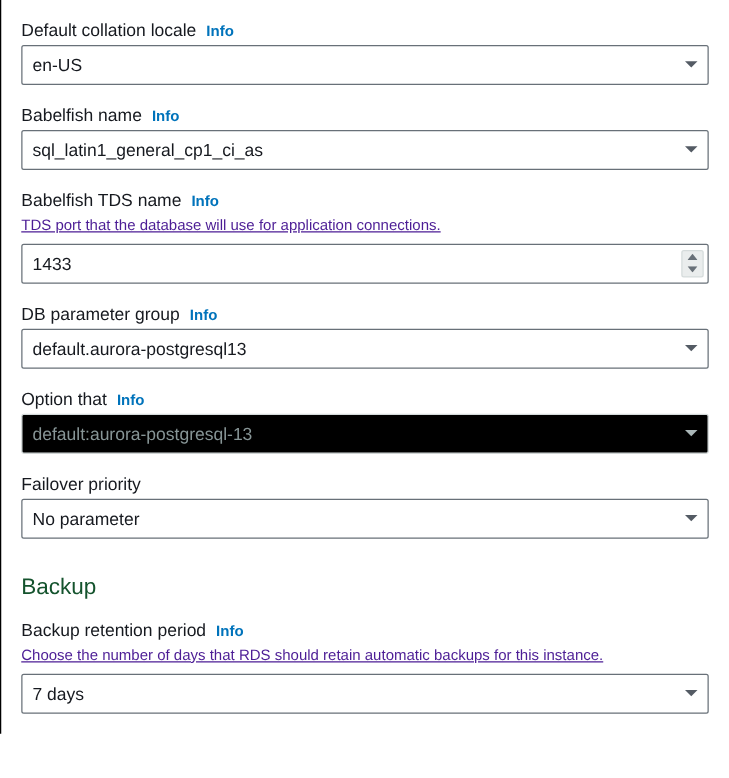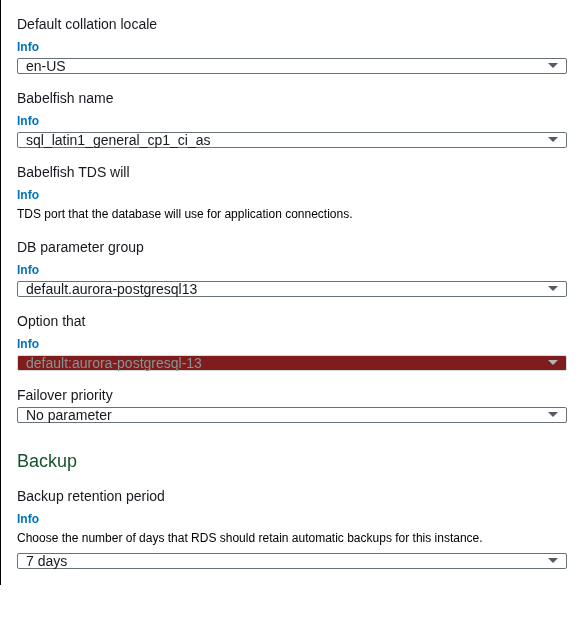--- a/index.html
+++ b/index.html
@@ -17,58 +17,58 @@
       border-left: 1px solid #000;
     }
     .form-group {
       margin-top: 16px;
     }
     .label-row {
       display: flex;
       align-items: baseline;
       gap: 8px;
       margin-bottom: 4px;
-      flex-direction: column;
     }
     .field-label {
       font-size: 14px;
       color: #16191f;
       font-weight: 400;
     }
     .info-link {
       font-size: 12px;
       color: #0073bb;
       font-weight: 700;
       cursor: pointer;
     }
     .description {
       font-size: 12px;
-      color: #000000;
+      color: #4c1d95;
       margin-bottom: 6px;
       line-height: 1.4;
+      text-decoration: underline;
     }
     .select-control, .number-control {
       position: relative;
       width: 100%;
     }
     .select-box {
       width: 100%;
-      height: 16px;
+      height: 32px;
       border: 1px solid #687078;
       border-radius: 2px;
       background: #fff;
       padding: 0 32px 0 8px;
       display: flex;
       align-items: center;
       font-size: 14px;
       color: #16191f;
       cursor: pointer;
     }
     .select-box.disabled {
-      background: #7f1d1d;
+      background: #000000;
       border-color: #d5dbdb;
       color: #879596;
       cursor: default;
     }
     .caret-icon {
       position: absolute;
       right: 8px;
       top: 50%;
       transform: translateY(-50%);
       pointer-events: none;
@@ -148,24 +148,39 @@
     <span class="caret-icon">
       <svg width="12" height="8" viewBox="0 0 12 8">
           <path d="M1 1 L6 6 L11 1 Z" fill="#545b64"></path>
         </svg>
     </span>
   </div>
 </div>
 
 <div class="form-group">
   <div class="label-row">
-    <span class="field-label">Babelfish TDS will</span>
+    <span class="field-label">Babelfish TDS name</span>
     <span class="info-link">Info</span>
   </div>
   <div class="description">TDS port that the database will use for application connections.</div>
+  <div class="number-control">
+    <input type="text" class="number-input" value="1433" style="">
+    <div class="spinner">
+      <div class="spinner-up">
+        <svg width="8" height="5" viewBox="0 0 8 5">
+            <path d="M0 5 L4 0 L8 5 Z" fill="#687078"></path>
+          </svg>
+      </div>
+      <div class="spinner-down">
+        <svg width="8" height="5" viewBox="0 0 8 5">
+            <path d="M0 0 L4 5 L8 0 Z" fill="#687078"></path>
+          </svg>
+      </div>
+    </div>
+  </div>
 </div>
 
 <div class="form-group">
   <div class="label-row">
     <span class="field-label">DB parameter group</span>
     <span class="info-link">Info</span>
   </div>
   <div class="select-control">
     <div class="select-box">default.aurora-postgresql13</div>
     <span class="caret-icon">

